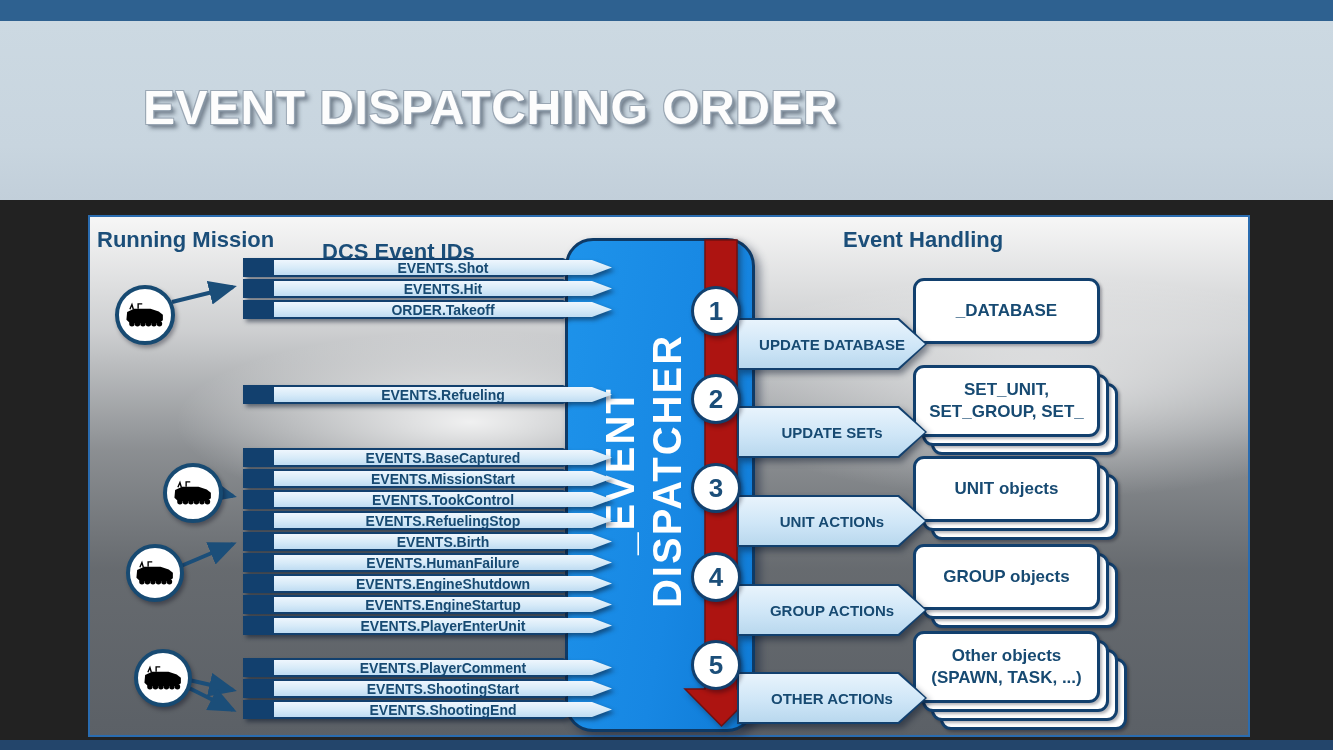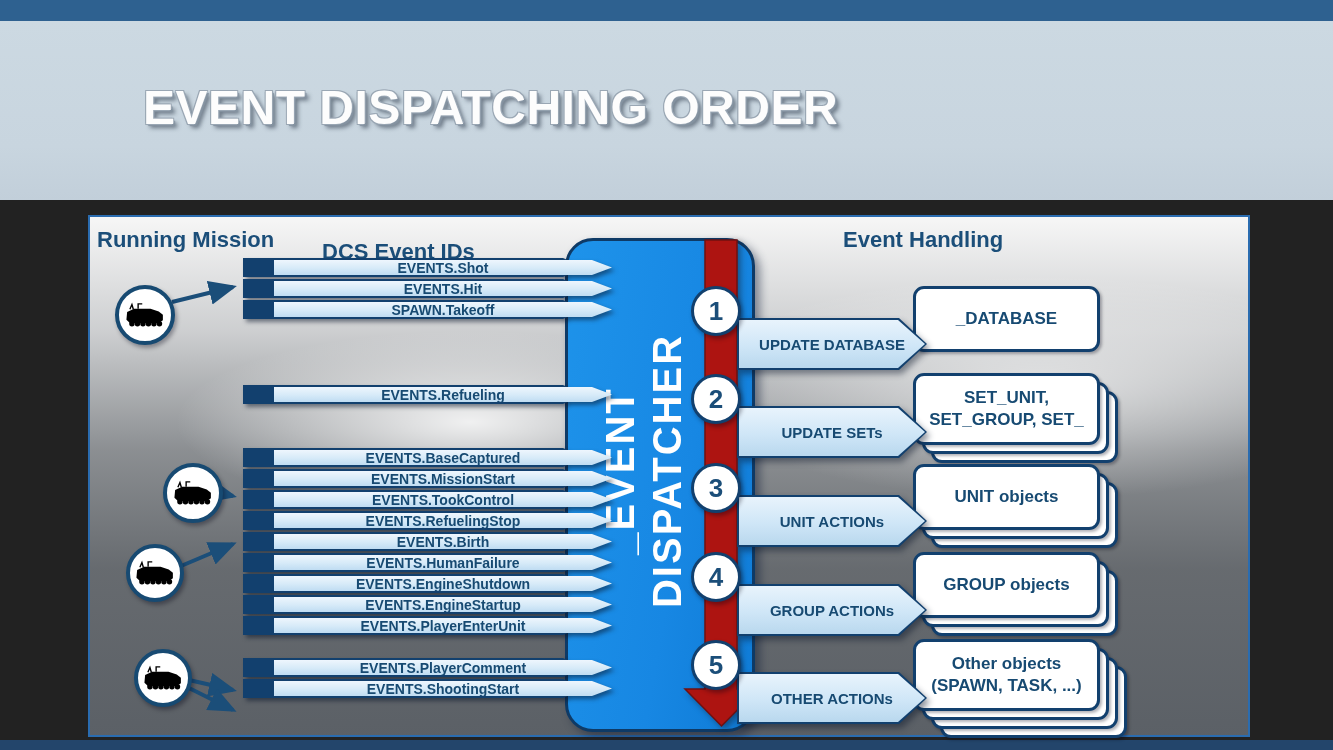--- a/index.html
+++ b/index.html
@@ -72,21 +72,21 @@
         filter:drop-shadow(3px 4px 3px rgba(8,20,40,0.45));margin-top:33px;}
   .c1{top:285px}.c2{top:373px}.c3{top:462px}.c4{top:551px}.c5{top:639px}
   .chev-out{position:absolute;left:0;top:0;width:190px;height:52px;background:#12406e;
         clip-path:polygon(0 0,162px 0,190px 50%,162px 100%,0 100%);}
   .chev-in{position:absolute;left:2px;top:2px;width:186px;height:48px;
         background:linear-gradient(180deg,#e8f3fc 0%,#cfe6f7 55%,#b9d8ee 100%);
         clip-path:polygon(0 0,159px 0,186px 50%,159px 100%,0 100%);
         display:flex;align-items:center;justify-content:center;
         font-size:15px;font-weight:bold;color:#174a72;white-space:nowrap;}
   
-  .hstack{position:absolute;left:913px;z-index:4;margin-top:8px;}
+  .hstack{position:absolute;left:913px;z-index:4;}
   .b1{top:278px;width:187px;height:66px}.b2{top:365px;width:187px;height:72px}
   .b3{top:456px;width:187px;height:66px}.b4{top:544px;width:187px;height:66px}
   .b5{top:631px;width:187px;height:72px}
   .layer{position:absolute;left:0;top:0;width:100%;height:100%;box-sizing:border-box;
         background:#fff;border:3px solid #12406e;border-radius:11px;
         box-shadow:2px 2px 3px rgba(0,0,20,0.3);}
   .off1{left:9px;top:9px;z-index:-1}.off2{left:18px;top:18px;z-index:-2}.off3{left:27px;top:27px;z-index:-3}
   .hbox-text{position:absolute;left:0;top:0;width:100%;height:100%;display:flex;align-items:center;
         justify-content:center;text-align:center;font-size:17px;font-weight:bold;color:#174a72;
         line-height:1.3;padding:0 7px;box-sizing:border-box;z-index:1;}
@@ -180,21 +180,21 @@
     <div class="chip">
         <div class="chip-out"></div>
         <div class="chip-in">EVENTS.Shot</div>
       </div>
     <div class="chip">
         <div class="chip-out"></div>
         <div class="chip-in">EVENTS.Hit</div>
       </div>
     <div class="chip">
         <div class="chip-out"></div>
-        <div class="chip-in">SPAWN.Takeoff</div>
+        <div class="chip-in">ORDER.Takeoff</div>
       </div>
   </div>
   <div class="evt-group g2">
     <div class="chip">
         <div class="chip-out"></div>
         <div class="chip-in">EVENTS.Refueling</div>
       </div>
   </div>
   <div class="evt-group g3">
     <div class="chip">
@@ -235,20 +235,24 @@
       </div>
   </div>
   <div class="evt-group g4">
     <div class="chip">
         <div class="chip-out"></div>
         <div class="chip-in">EVENTS.PlayerComment</div>
       </div>
     <div class="chip">
         <div class="chip-out"></div>
         <div class="chip-in">EVENTS.ShootingStart</div>
+      </div>
+    <div class="chip">
+        <div class="chip-out"></div>
+        <div class="chip-in">EVENTS.ShootingEnd</div>
       </div>
   </div>
 
   <div class="chev c1">
       <div class="chev-out"></div>
       <div class="chev-in">UPDATE DATABASE</div>
     </div>
   <div class="chev c2">
       <div class="chev-out"></div>
       <div class="chev-in">UPDATE SETs</div>

